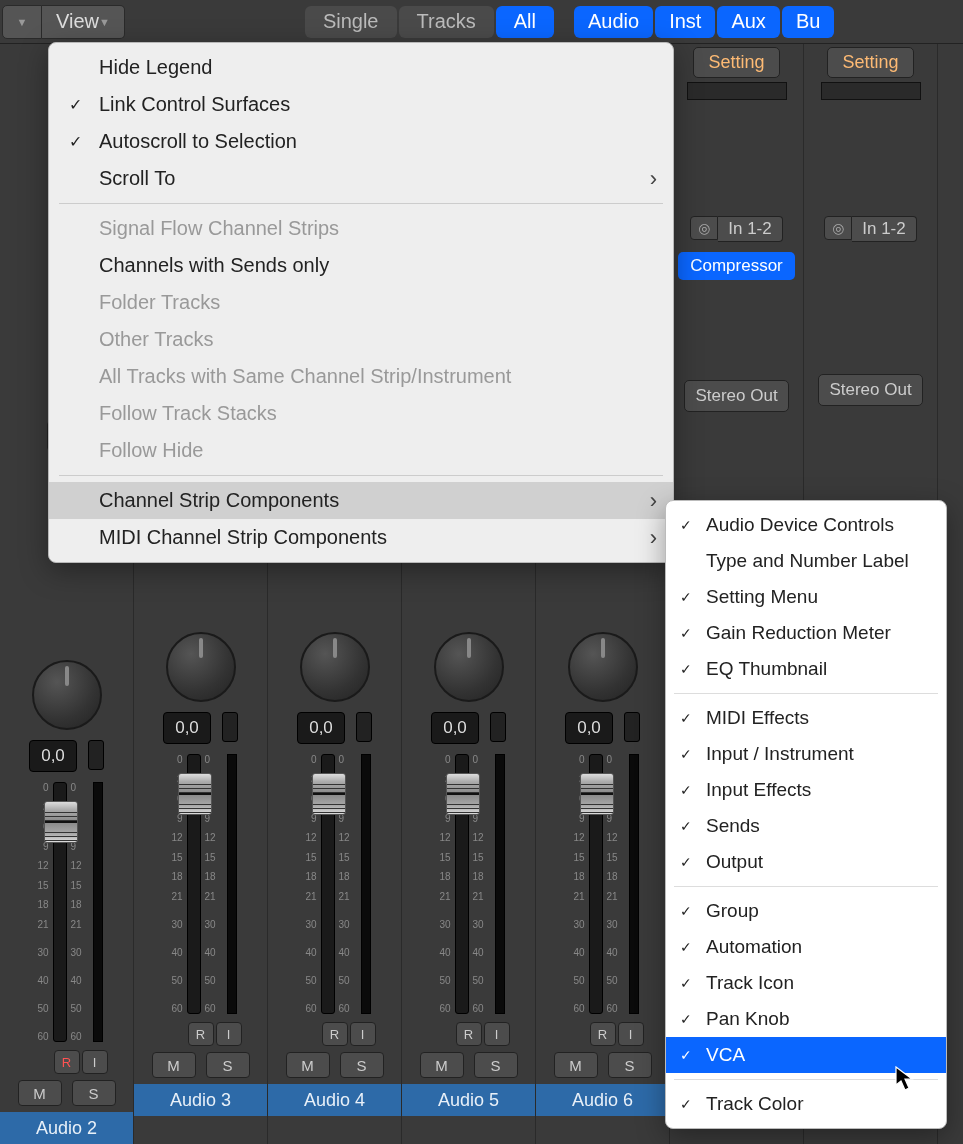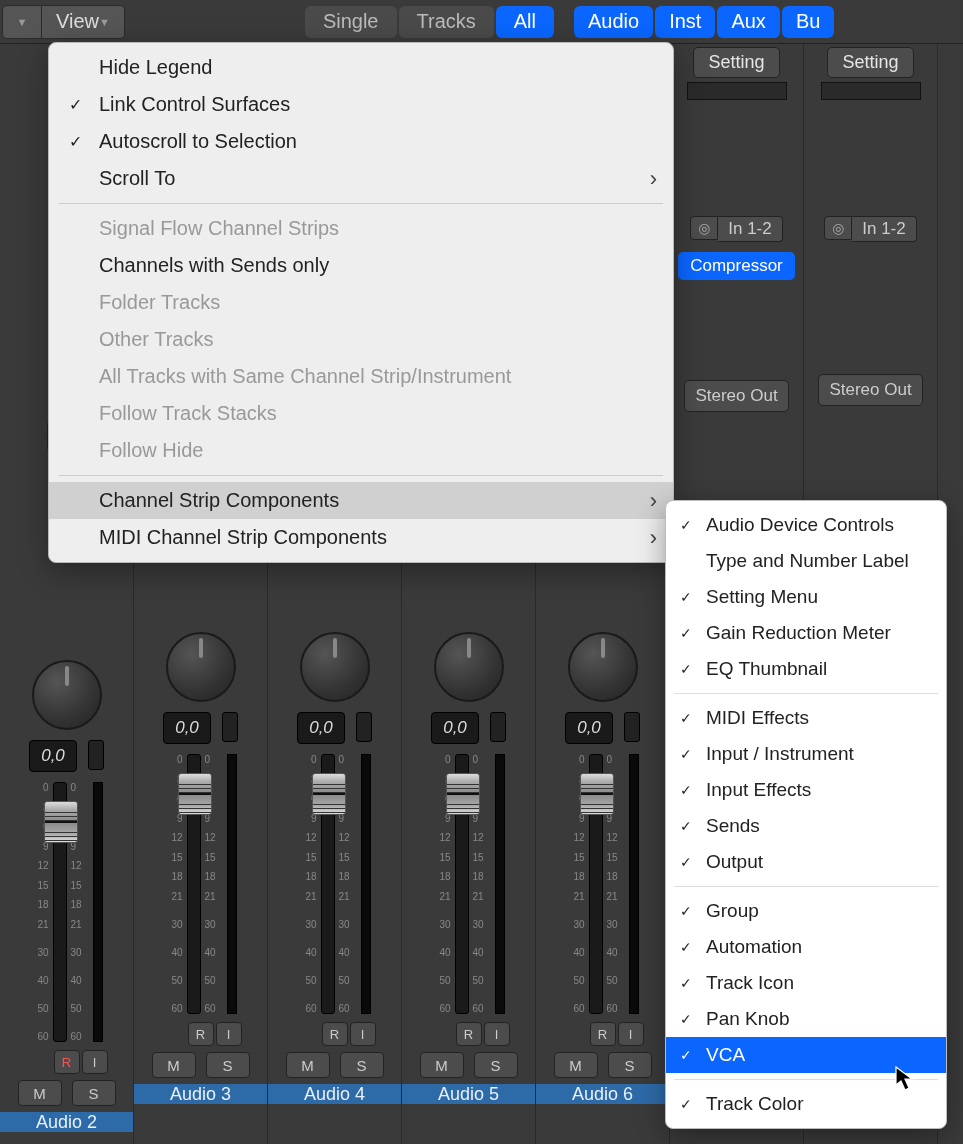--- a/index.html
+++ b/index.html
@@ -15,49 +15,49 @@
 .tab { height: 32px; padding: 16px 18px; background: #4a4a4a; border-radius: 6px; color: #bbb; font-size: 20px; display: flex; align-items: center; }
 .tab.active { background: #0a66ff; color: #fff; }
 .tabs-right { display: flex; gap: 2px; margin-left: 20px; }
 .tabs-right .tab { background: #0a66ff; color: #fff; padding: 0 14px; }
 
 
 .mixer { display: flex; position: absolute; top: 44px; left: 0; right: 0; bottom: 0; }
 .channel-strip { width: 134px; border-right: 1px solid #2a2a2a; display: flex; flex-direction: column; align-items: center; background: #3a3a3a; }
 .channel-strip.first { width: 134px; }
 .cs-top-pad { height: 30px; display:flex; align-items:center; justify-content:center; width:100%;}
-.setting-btn { font-size: 18px; color: #e5e5e5; background: #4c4c4c; border: 1px solid #222; border-radius: 5px; padding: 4px 14px; margin-top: 6px; }
+.setting-btn { font-size: 18px; color: #fdba74; background: #4c4c4c; border: 1px solid #222; border-radius: 5px; padding: 4px 14px; margin-top: 6px; }
 .gain-meter { width: 100px; height: 18px; background: #2a2a2a; margin-top: 8px; border: 1px solid #111; }
 .stereo-icon { width: 28px; height: 24px; display: flex; align-items: center; justify-content: center; color: #aaa; font-size: 14px; background: #4c4c4c; border:1px solid #222; border-radius:4px 0 0 4px;}
 .in-row { display:flex; margin-top: 6px;}
 .in-label { font-size: 17px; color: #ccc; background:#4c4c4c; border:1px solid #222; border-left:none; border-radius:0 4px 4px 0; padding: 2px 10px; }
 .insert { background: #0a66ff; color: #fff; font-size: 17px; padding: 4px 12px; border-radius: 5px; margin-top: 10px; }
 .stereo-out-btn { font-size: 17px; color: #ccc; background: #4c4c4c; border: 1px solid #222; border-radius: 5px; padding: 5px 10px; margin-top: 10px; }
 
 .pan-knob { width: 70px; height: 70px; border-radius: 50%; background: radial-gradient(circle at 35% 30%, #555, #333 60%, #222); border: 2px solid #1a1a1a; margin-top: 8px; position: relative; }
 .pan-knob::after { content:''; position:absolute; width:4px; height:20px; background:#888; top:4px; left:50%; transform:translateX(-50%); border-radius:2px;}
-.pan-value-row { display:flex; margin-top:10px; gap:11px;font-style:italic;}
+.pan-value-row { display:flex; margin-top:10px; gap:11px;}
 .pan-value { width: 48px; background: #1a1a1a; color: #ddd; font-size: 17px; text-align: center; padding: 5px 0; border-radius: 4px; border:1px solid #000;}
 .pan-meter { width: 16px; height: 30px; background: #222; border:1px solid #000; border-radius:3px;}
 
 .fader-area { display: flex; gap: 4px; margin-top: 10px; height: 260px; align-items: flex-start; }
 .scale { display:flex; flex-direction:column; justify-content:space-between; height:260px; font-size:10px; color:#888; text-align:right; width:18px;}
 .scale.right{ text-align:left;}
 .fader-track { width: 14px; height: 260px; background: #1a1a1a; border: 1px solid #000; border-radius: 3px; position: relative; }
 .fader-cap { position: absolute; left: -10px; width: 34px; height: 42px; background: linear-gradient(#ddd,#aaa 20%,#888 50%,#aaa 80%,#ddd); border: 1px solid #555; border-radius: 3px; top: 18px; }
 .fader-cap::before{content:''; position:absolute; left:0; right:0; height:1px; background:#333; top:10px; box-shadow: 0 4px 0 #333, 0 8px 0 #333, 0 20px 0 #333, 0 24px 0 #333, 0 28px 0 #333;}
 .fader-cap::after{content:''; position:absolute; left:0; right:0; height:2px; background:#111; top:19px;}
 .meter-strip { width: 10px; height: 260px; background: #0a0a0a; border: 1px solid #000; }
 
 .ri-row { display: flex; gap: 2px; margin-top: 8px; }
 .ri-btn { width: 26px; height: 24px; background: #4c4c4c; border: 1px solid #222; color: #ccc; font-size: 13px; border-radius: 4px; display:flex; align-items:center; justify-content:center; }
 .ri-btn.rec { color: #ff5252; }
 .ms-row { display: flex; gap: 10px; margin-top: 6px; }
 .ms-btn { width: 44px; height: 26px; background: #4c4c4c; border: 1px solid #222; color: #ccc; font-size: 15px; border-radius: 4px; display:flex; align-items:center; justify-content:center;}
-.track-label { width: 100%; height: 20px; background: #2d6aa8; color: #e8f0f8; font-size: 18px; display:flex; align-items:center; justify-content:center; margin-top: 6px; }
+.track-label { width: 100%; height: 32px; background: #2d6aa8; color: #e8f0f8; font-size: 18px; display:flex; align-items:center; justify-content:center; margin-top: 6px; }
 
 
 .view-menu { position: absolute; left: 48px; top: 42px; width: 626px; background: #eeeeee; border: 1px solid #b8b8b8; border-radius: 8px; box-shadow: 0 8px 28px rgba(0,0,0,.35); padding: 6px 0; z-index: 10; }
 .menu-item { display: flex; align-items: center; font-size: 20px; color: #222; padding: 7px 18px 7px 50px; position: relative; }
 .menu-item.disabled { color: #999; }
 .menu-item.has-sub::after { content: '›'; position:absolute; right: 16px; font-size: 22px; color: #444;}
 .menu-item .check { position: absolute; left: 20px; font-size: 16px; color: #222; }
 .menu-item .shortcut { position: absolute; right: 40px; color: #777; font-size: 18px;}
 .menu-item.highlighted { background: #d0d0d0; }
 .menu-sep { height: 1px; background: #ccc; margin: 6px 10px; }

